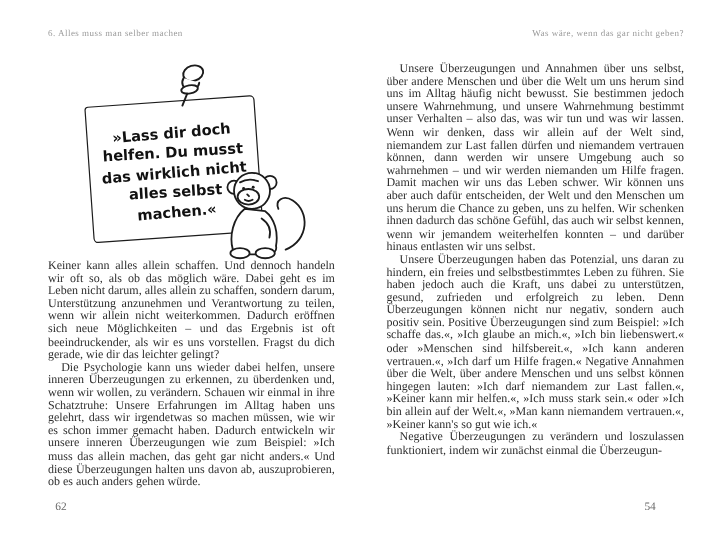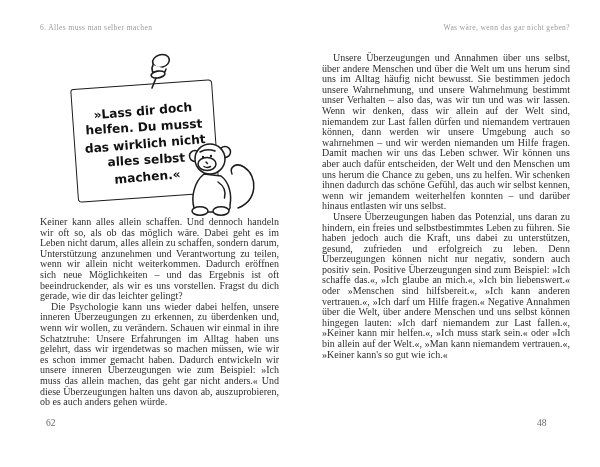--- a/index.html
+++ b/index.html
@@ -131,18 +131,19 @@
 
     <div class="folio" id="folio-left">62</div>
   </div>
 
   <div>
     <div class="running-header" id="hdr-right">Was wäre, wenn das gar nicht geben?</div>
 
     <div class="body-text" id="body-right">
       <p class="indent">Unsere Überzeugungen und Annahmen über uns selbst, über andere Menschen und über die Welt um uns herum sind uns im Alltag häufig nicht bewusst. Sie bestimmen jedoch unsere Wahrnehmung, und unsere Wahrnehmung bestimmt unser Verhalten – also das, was wir tun und was wir lassen. Wenn wir denken, dass wir allein auf der Welt sind, niemandem zur Last fallen dürfen und niemandem vertrauen können, dann werden wir unsere Umgebung auch so wahrnehmen – und wir werden niemanden um Hilfe fragen. Damit machen wir uns das Leben schwer. Wir können uns aber auch dafür entscheiden, der Welt und den Menschen um uns herum die Chance zu geben, uns zu helfen. Wir schenken ihnen dadurch das schöne Gefühl, das auch wir selbst kennen, wenn wir jemandem weiterhelfen konnten – und darüber hinaus entlasten wir uns selbst.</p>
       <p class="indent">Unsere Überzeugungen haben das Potenzial, uns daran zu hindern, ein freies und selbstbestimmtes Leben zu führen. Sie haben jedoch auch die Kraft, uns dabei zu unterstützen, gesund, zufrieden und erfolgreich zu leben. Denn Überzeugungen können nicht nur negativ, sondern auch positiv sein. Positive Überzeugungen sind zum Beispiel: »Ich schaffe das.«, »Ich glaube an mich.«, »Ich bin liebenswert.« oder »Menschen sind hilfsbereit.«, »Ich kann anderen vertrauen.«, »Ich darf um Hilfe fragen.« Negative Annahmen über die Welt, über andere Menschen und uns selbst können hingegen lauten: »Ich darf niemandem zur Last fallen.«, »Keiner kann mir helfen.«, »Ich muss stark sein.« oder »Ich bin allein auf der Welt.«, »Man kann niemandem vertrauen.«, »Keiner kann's so gut wie ich.«</p>
+      <p class="indent">Negative Überzeugungen zu verändern und loszulassen funktioniert, indem wir zunächst einmal die Überzeugun-</p>
     </div>
 
-    <div class="folio" id="folio-right">48</div>
+    <div class="folio" id="folio-right">54</div>
   </div>
 
 </div>
 
 </body></html>

